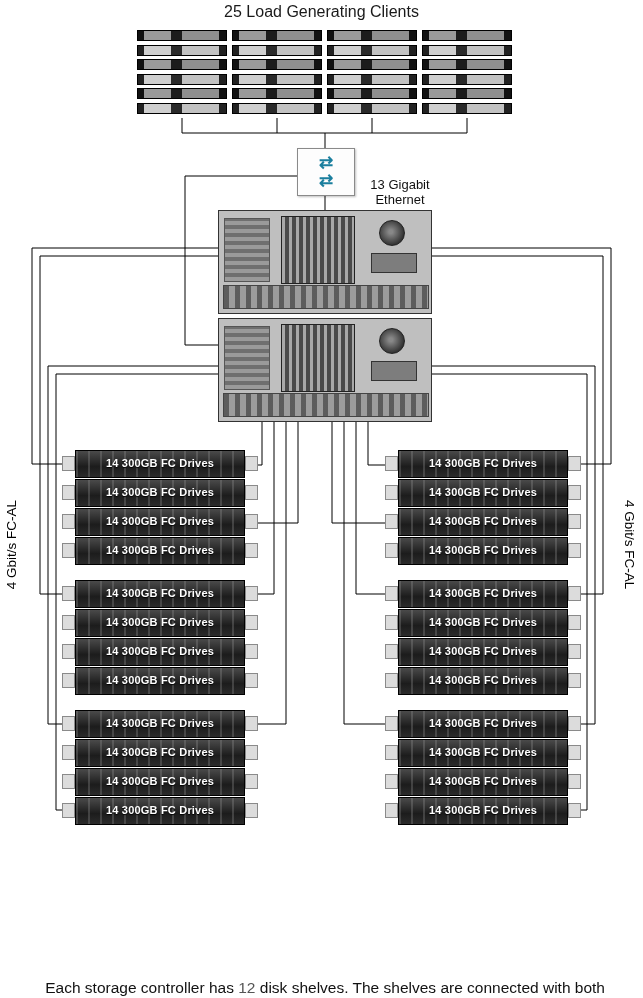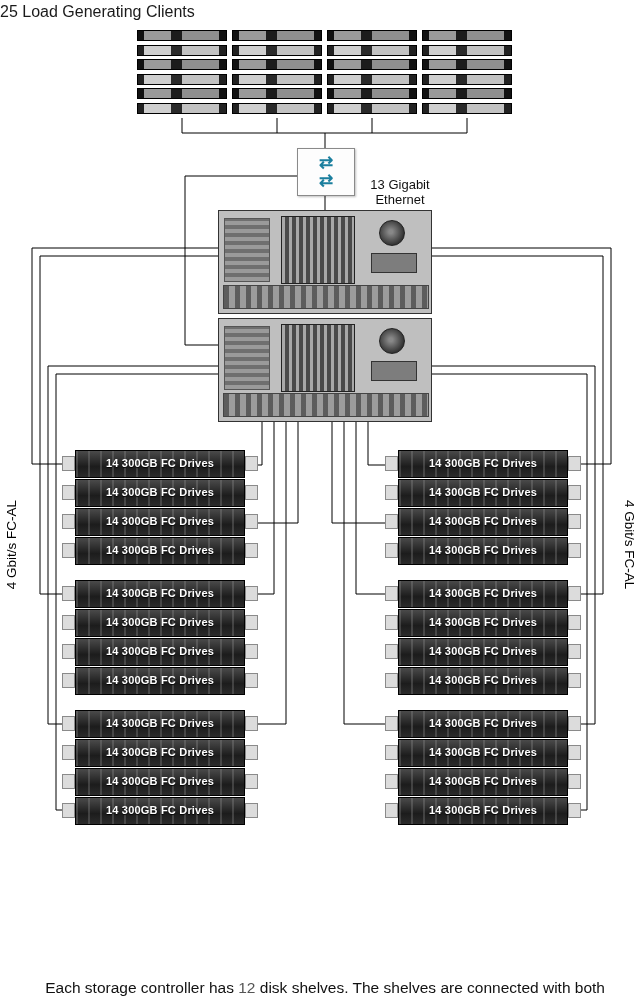--- a/index.html
+++ b/index.html
@@ -1,21 +1,21 @@
 <!DOCTYPE html>
 <html><head>
 <meta charset="utf-8">
 <style>
   html,body{margin:0;padding:0;background:#fff;}
   #canvas{position:relative;width:643px;height:998px;background:#fff;overflow:hidden;
           font-family:"Liberation Sans",sans-serif;color:#111;}
   .abs{position:absolute;}
 
   
-  #title{top:3px;left:0;width:100%;font-size:16px;color:#1a1a1a;}
+  #title{top:3px;left:0;width:100%;text-align:center;font-size:16px;color:#1a1a1a;}
   #caption{top:978px;left:40px;width:565px;text-align:right;font-size:15.5px;line-height:1.35;color:#111;}
   .cap-num{color:#555;}
 
   
   #clients{left:137px;top:30px;width:382px;height:90px;}
   .client-unit{position:absolute;width:90px;height:11px;border:1px solid #000;box-sizing:border-box;}
   .client-dark{background:linear-gradient(90deg,#111 0 6px,#9a9a9a 6px 38%,#1c1c1c 38% 50%,#8f8f8f 50% 92%,#111 92% 100%);}
   .client-light{background:linear-gradient(90deg,#222 0 6px,#cfcfcf 6px 38%,#2a2a2a 38% 50%,#c2c2c2 50% 92%,#222 92% 100%);}
 
   

